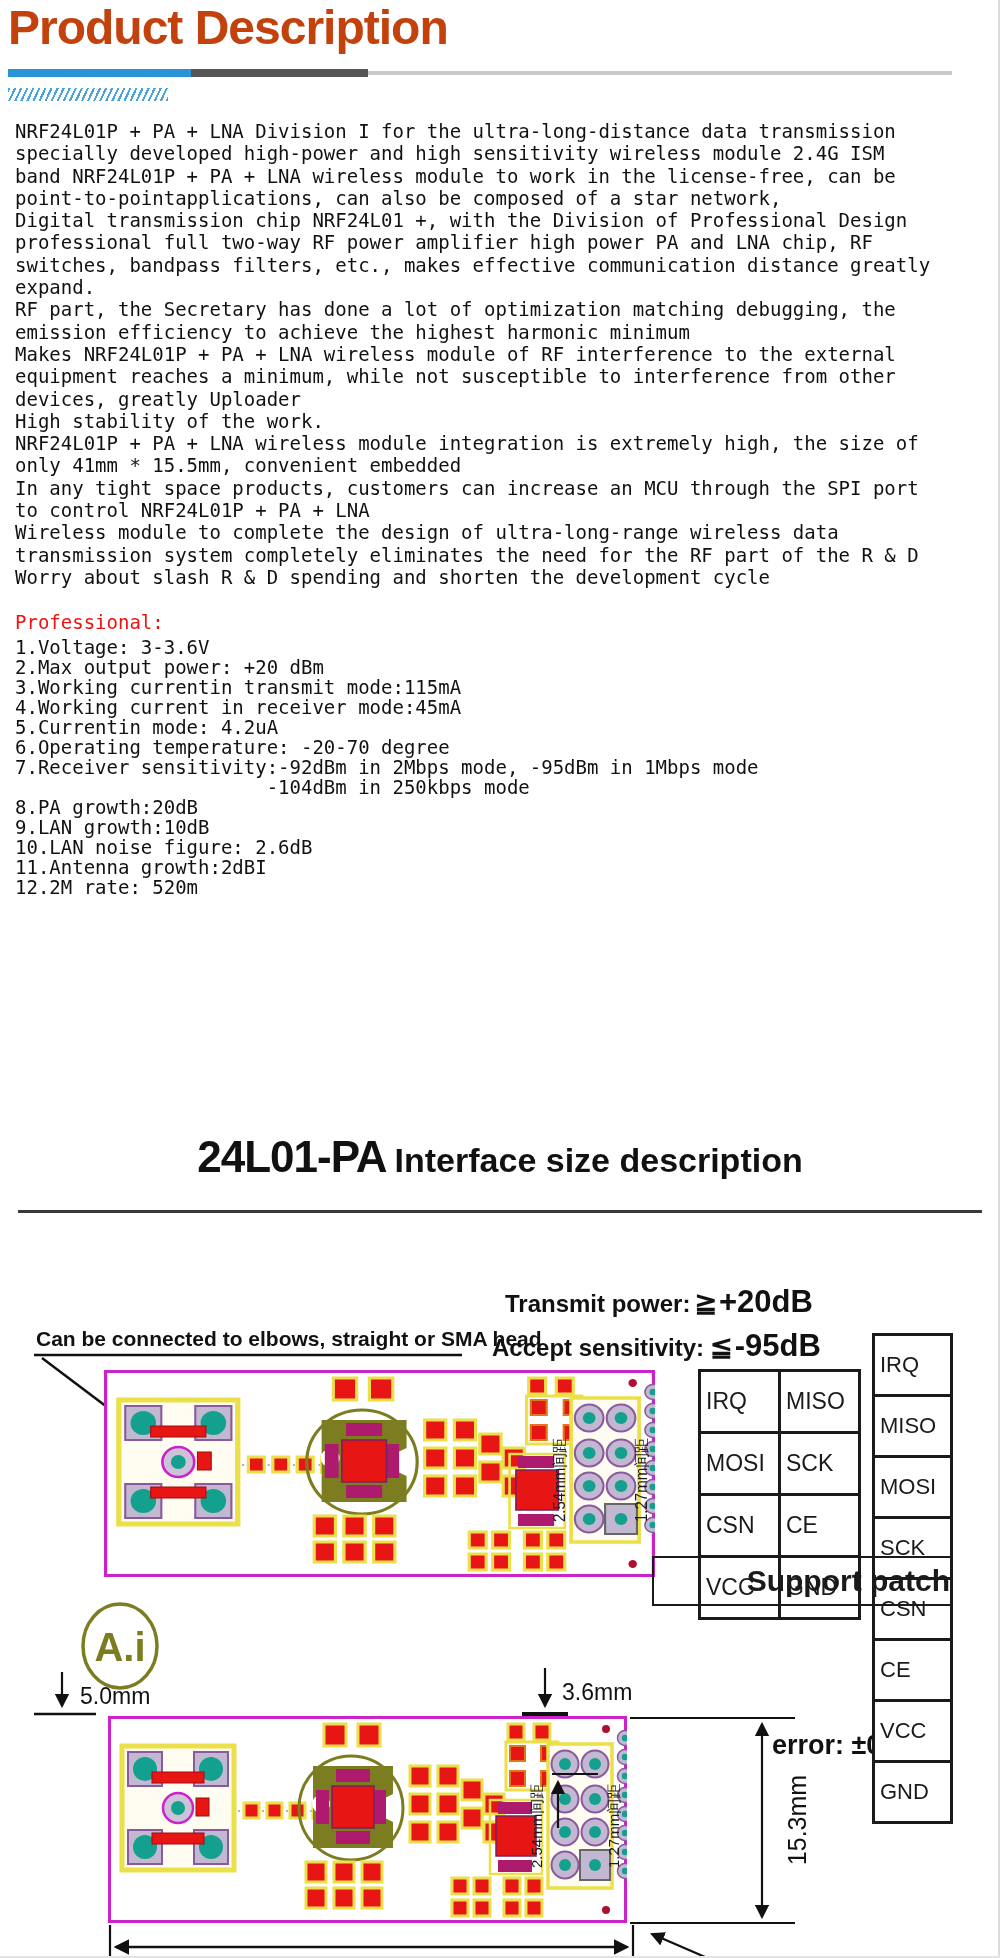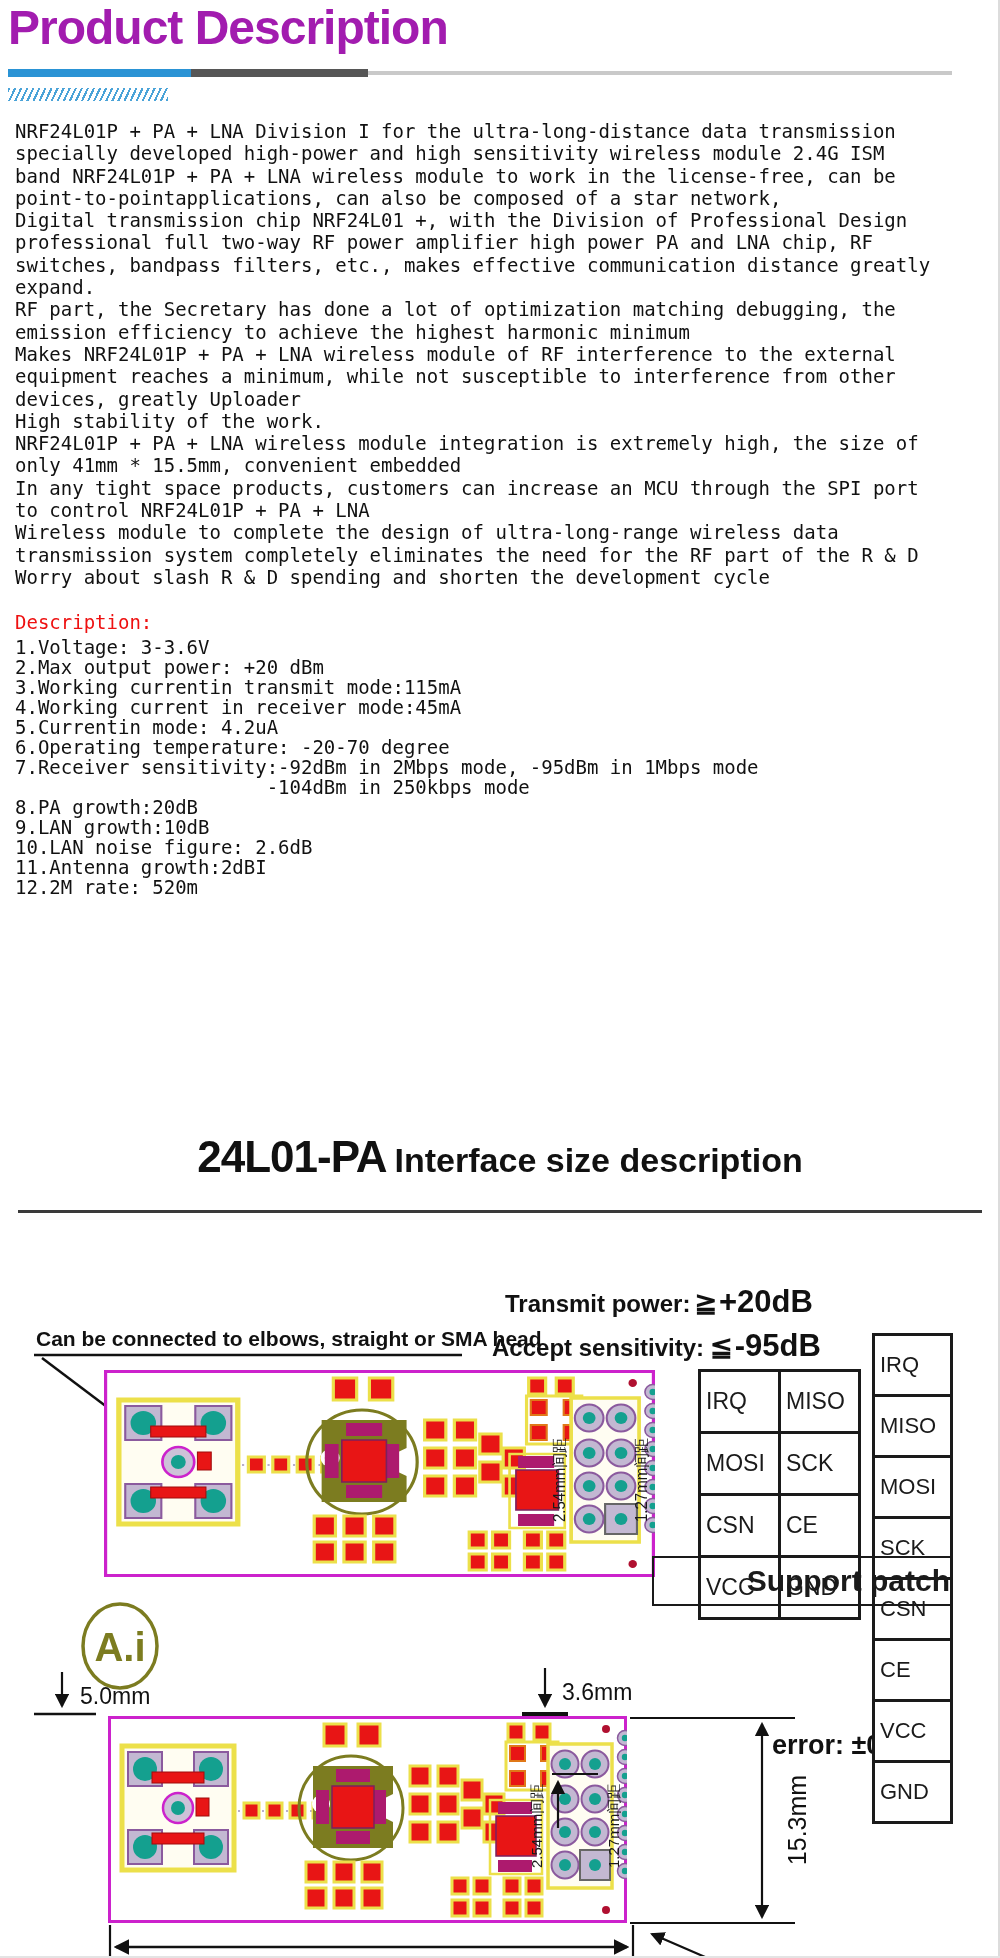--- a/index.html
+++ b/index.html
@@ -4,21 +4,21 @@
 <style>
   * { margin:0; padding:0; box-sizing:border-box; }
   html,body { background:#fff; }
   body {
     width:1000px; height:1958px; position:relative; overflow:hidden;
     font-family:"Liberation Sans", sans-serif; color:#111;
   }
   .abs { position:absolute; }
 
   
-  #page-title { left:8px; top:0px; font-size:48px; font-weight:bold; color:#a21caf; letter-spacing:-1px; }
+  #page-title { left:8px; top:0px; font-size:48px; font-weight:bold; color:#c2410c; letter-spacing:-1px; }
   #rule { top:69px; left:8px; width:944px; height:8px; }
   #rule .seg1 { position:absolute; left:0; top:0; width:183px; height:8px; background:#2a93d5; }
   #rule .seg2 { position:absolute; left:183px; top:0; width:177px; height:8px; background:#565656; }
   #rule .seg3 { position:absolute; left:360px; top:2px; width:584px; height:4px; background:#c9c9c9; }
   #hatch { left:8px; top:88px; width:160px; height:13px;
     background:repeating-linear-gradient(115deg, #4aa3d8 0 2px, transparent 2px 5.5px); }
 
   
   .mono { font-family:"DejaVu Sans Mono","Liberation Mono",monospace; white-space:pre;margin-top:17px; }
   #intro { left:15px; top:103px; font-size:19px; line-height:22.3px; }
@@ -86,21 +86,21 @@
 devices, greatly Uploader
 High stability of the work.
 NRF24L01P + PA + LNA wireless module integration is extremely high, the size of
 only 41mm * 15.5mm, convenient embedded
 In any tight space products, customers can increase an MCU through the SPI port
 to control NRF24L01P + PA + LNA
 Wireless module to complete the design of ultra-long-range wireless data
 transmission system completely eliminates the need for the RF part of the R &amp; D
 Worry about slash R &amp; D spending and shorten the development cycle</div>
 
-<div class="abs mono" id="spec-heading">Description:</div>
+<div class="abs mono" id="spec-heading">Professional:</div>
 <div class="abs mono" id="spec-list">1.Voltage: 3-3.6V
 2.Max output power: +20 dBm
 3.Working currentin transmit mode:115mA
 4.Working current in receiver mode:45mA
 5.Currentin mode: 4.2uA
 6.Operating temperature: -20-70 degree
 7.Receiver sensitivity:-92dBm in 2Mbps mode, -95dBm in 1Mbps mode
                       -104dBm in 250kbps mode
 8.PA growth:20dB
 9.LAN growth:10dB

